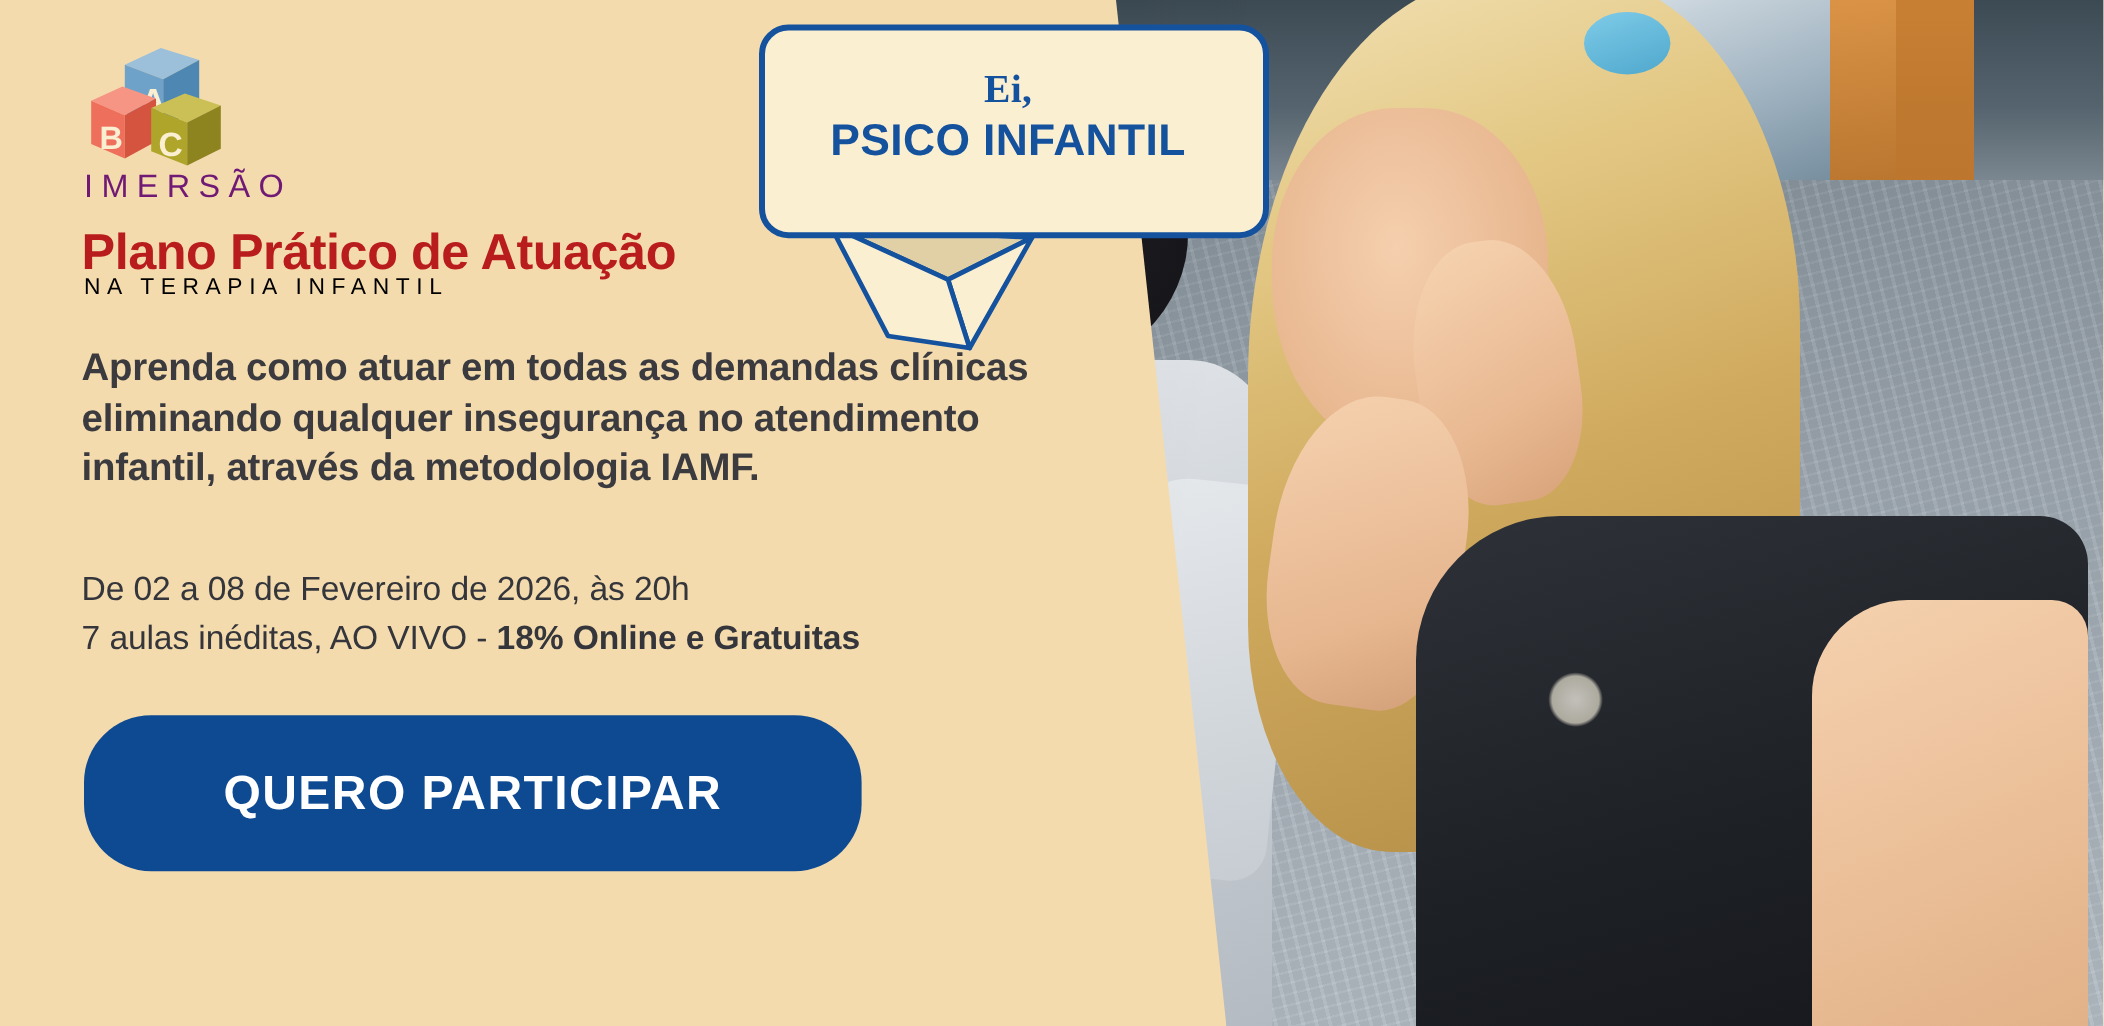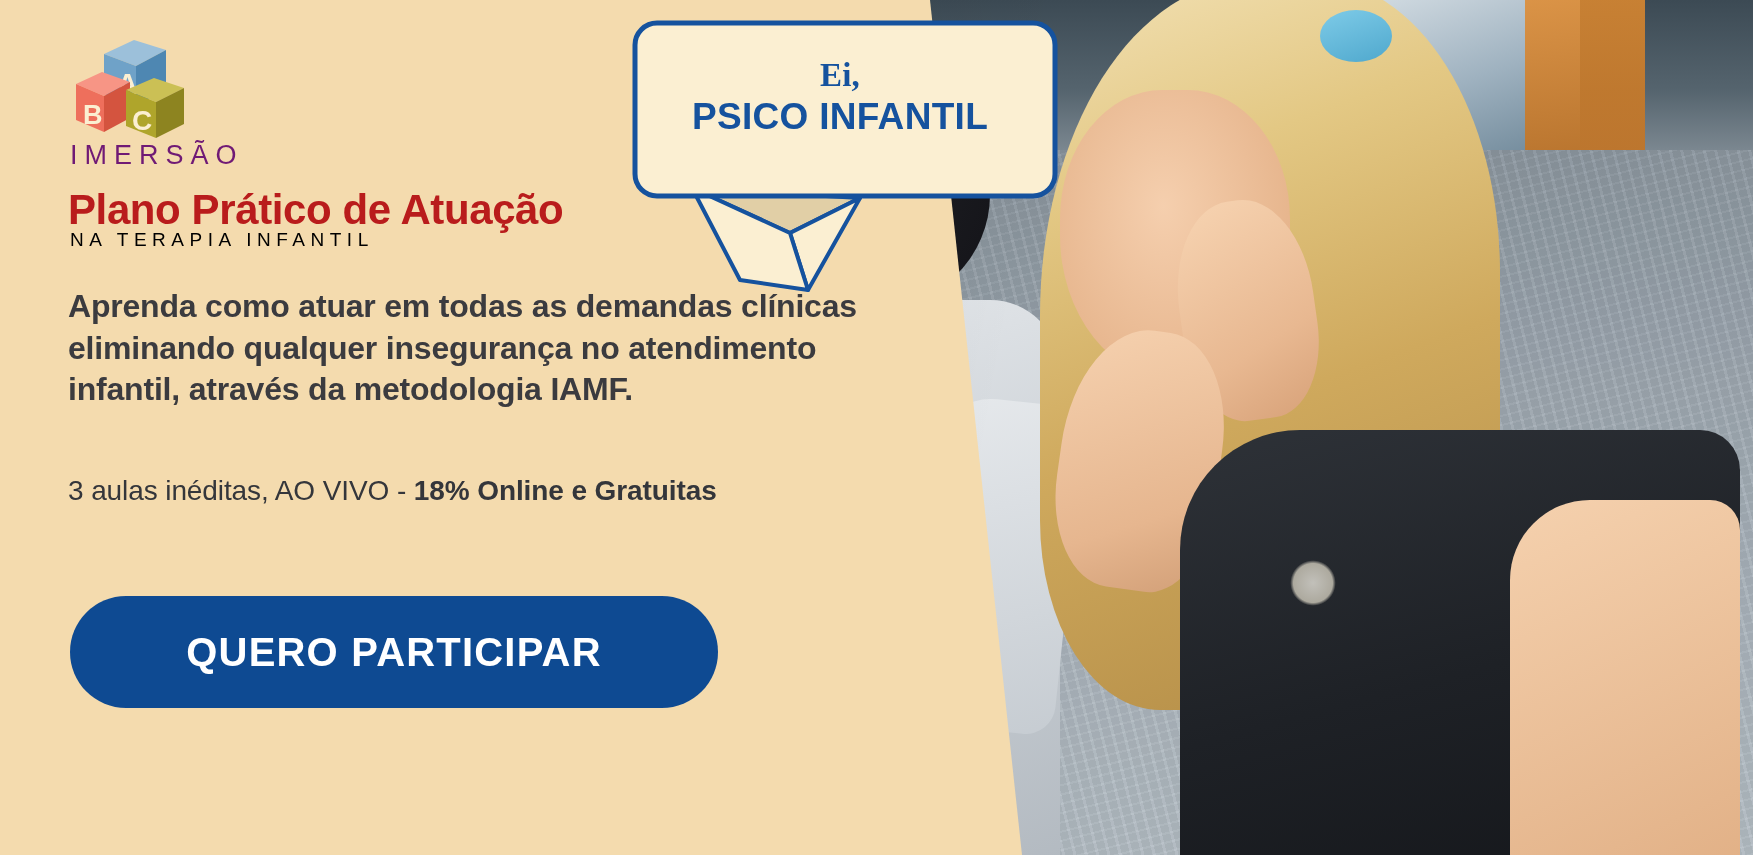--- a/index.html
+++ b/index.html
@@ -197,21 +197,21 @@
     width:860px;
     font-size:28px; font-weight:400; color:#34363B;
     line-height:1.48;
     letter-spacing:-.1px;
   }
   .sched b { font-weight:700; }
 
   
   .cta {
     position:absolute; left:2px; top:596px;
-    width:648px; height:112px;
+    width:648px; height:130px;
     background:#0E4A92;
     border:none;
     border-radius:56px;
     color:#FFFFFF;
     font-family:"Liberation Sans", sans-serif;
     font-size:40px;
     font-weight:700;
     letter-spacing:1.2px;
     cursor:pointer;
     display:flex;
@@ -298,21 +298,22 @@
       </svg>
     </div>
 
     <div class="kicker">IMERSÃO</div>
     <div class="title">Plano Prático de Atuação</div>
     <div class="subkicker">NA TERAPIA INFANTIL</div>
 
     <div class="lede">Aprenda como atuar em todas as demandas clínicas eliminando qualquer insegurança no atendimento infantil, através da metodologia IAMF.</div>
 
     <div class="sched">
-      <div><span>3 aulas inéditas, AO VIVO - </span><b>18% Online e Gratuitas</b></div>
+      <div>De 02 a 08 de Fevereiro de 2026, às 20h</div>
+      <div><span>7 aulas inéditas, AO VIVO - </span><b>18% Online e Gratuitas</b></div>
     </div>
 
     <button class="cta">QUERO PARTICIPAR</button>
   </div>
 
   <div class="bubble-wrap">
     <svg class="bubble-svg" width="430" height="280" viewBox="0 0 430 280">
 
       <polygon points="62,170 230,180 160,215" fill="#E1CFA6" stroke="#15529E" stroke-width="4" stroke-linejoin="round"></polygon>
       <polygon points="160,215 230,180 178,272" fill="#FBEFD2" stroke="#15529E" stroke-width="4" stroke-linejoin="round"></polygon>

